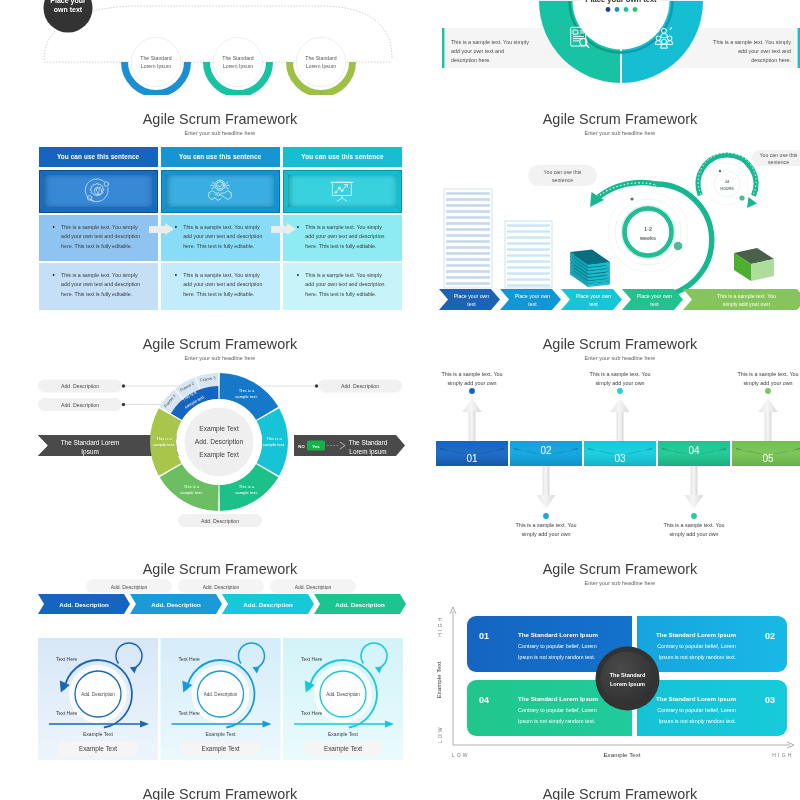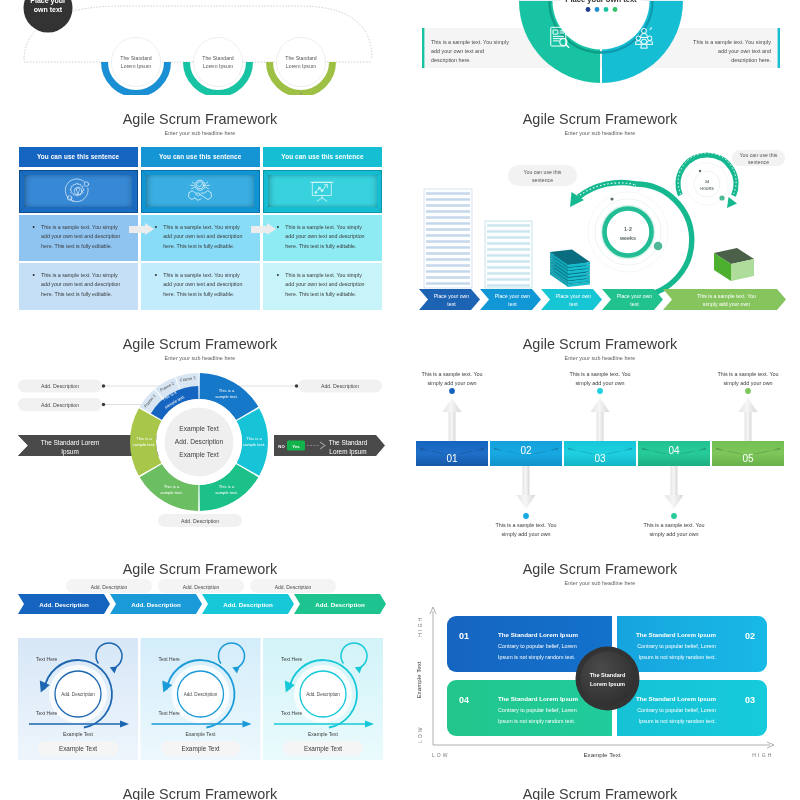--- a/index.html
+++ b/index.html
@@ -1,18 +1,18 @@
 <!DOCTYPE html>
 <html><head>
 <meta charset="utf-8">
 <style>
 
   html,body{margin:0;padding:0;background:#ffffff;}
   body{width:800px;height:800px;overflow:hidden;font-family:"Liberation Sans",sans-serif;-webkit-font-smoothing:antialiased;}
-  .grid{position:relative;width:648px;height:800px;}
+  .grid{position:relative;width:648px;height:800px;margin-left:20px;}
   .slide{position:absolute;width:400px;height:225px;overflow:hidden;background:#fff;}
   .s-title{position:absolute;left:0;right:0;top:17.3px;text-align:center;font-size:14.4px;line-height:14.4px;color:#3c3c3c;font-weight:400;letter-spacing:0.05px;}
   .s-sub{position:absolute;left:0;right:0;top:34.7px;text-align:center;font-size:5.35px;line-height:7px;color:#59595b;letter-spacing:0.08px;}
   svg text{font-family:"Liberation Sans",sans-serif;}
   .r0c0 .cl{font-size:5.2px;fill:#595959;text-anchor:middle;}
   .r0c0 .bl{font-size:7px;fill:#ffffff;text-anchor:middle;font-weight:bold;}
   .r0c0 .pl{font-size:5.4px;fill:#ffffff;text-anchor:middle;}
   .r0c1 .cm{font-size:7.6px;fill:#333;text-anchor:middle;font-weight:bold;}
   .r0c1 .lp{font-size:5.4px;fill:#4c4c4c;text-anchor:start;}
   .r0c1 .rp{font-size:5.4px;fill:#4c4c4c;text-anchor:end;}

